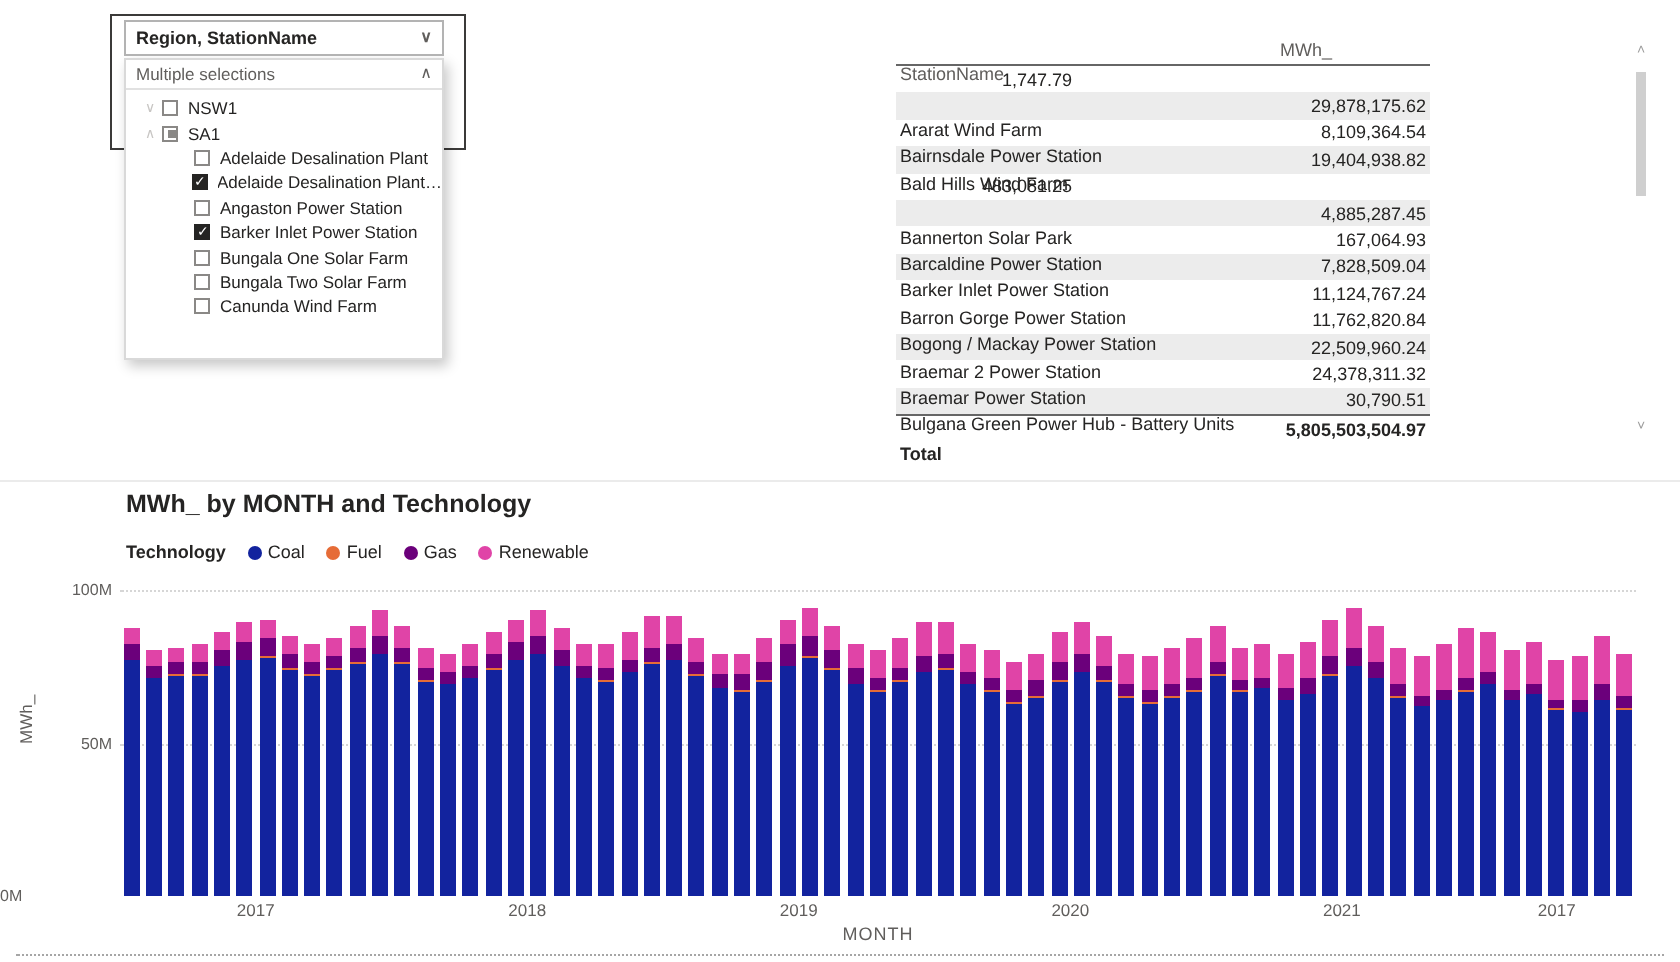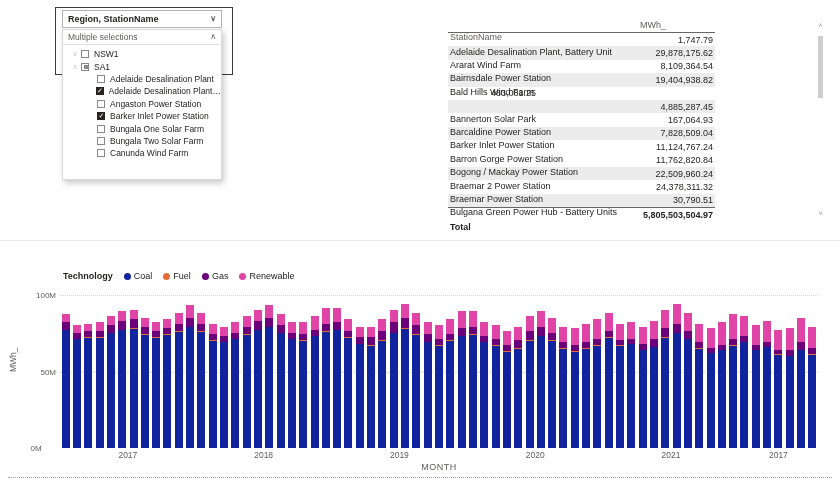--- a/index.html
+++ b/index.html
@@ -144,21 +144,20 @@
       </div>
   </div>
 
   <div id="table" class="abs">
     <div class="t-row" id="table-header">
       <div class="c-name">StationName</div>
       <div class="c-val">MWh_</div>
     </div>
     <div id="table-body">
         <div class="t-row">
-          <div class="c-name">Adelaide Desalination Plant, Battery Unit</div>
           <div class="c-val">1,747.79</div>
         </div>
         <div class="t-row alt">
           <div class="c-name">Ararat Wind Farm</div>
           <div class="c-val">29,878,175.62</div>
         </div>
         <div class="t-row">
           <div class="c-name">Bairnsdale Power Station</div>
           <div class="c-val">8,109,364.54</div>
         </div>
@@ -208,20 +207,21 @@
     </div>
   </div>
   <div id="table-scrollbar" class="abs">
     <div class="sb-arrow" id="sb-up">˄</div>
     <div id="sb-thumb"></div>
     <div class="sb-arrow" id="sb-down">˅</div>
   </div>
 
   <div id="divider" class="abs"></div>
 
+  <div id="chart-title" class="abs">MWh_ by MONTH and Technology</div>
 
   <div id="chart-legend" class="abs">
     <span id="legend-title">Technology</span>
   <span class="leg-item">
         <span class="leg-dot" style="background: rgb(18, 35, 158);"></span>
         <span>Coal</span>
       </span>
       <span class="leg-item">
         <span class="leg-dot" style="background: rgb(230, 108, 55);"></span>
         <span>Fuel</span>
@@ -231,21 +231,21 @@
         <span>Gas</span>
       </span>
       <span class="leg-item">
         <span class="leg-dot" style="background: rgb(224, 68, 167);"></span>
         <span>Renewable</span>
       </span>
     </div>
 
   <div class="ytick abs" style="top:295px; left:0; width:56px; text-align:right; right:auto;">100M</div>
   <div class="ytick abs" style="top:371.5px; left:0; width:56px; text-align:right; right:auto;">50M</div>
-  <div class="ytick abs" style="top:448px; left:0; width:72px; text-align:center; right:auto;">0M</div>
+  <div class="ytick abs" style="top:448px; left:0; width:72px; text-align:left; right:auto;">0M</div>
 
   <div id="y-axis-title" class="abs">MWh_</div>
 
   <div id="plot" class="abs">
     <div class="gridline" style="top:0;"></div>
     <div class="gridline" style="top:76.5px;"></div>
     <div id="bars">
         <div class="bar" style="left: 1.65672px;">
           <div class="seg" style="height: 7.65px; background: rgb(224, 68, 167);"></div>
           <div class="seg" style="height: 7.65px; background: rgb(107, 0, 123);"></div>

